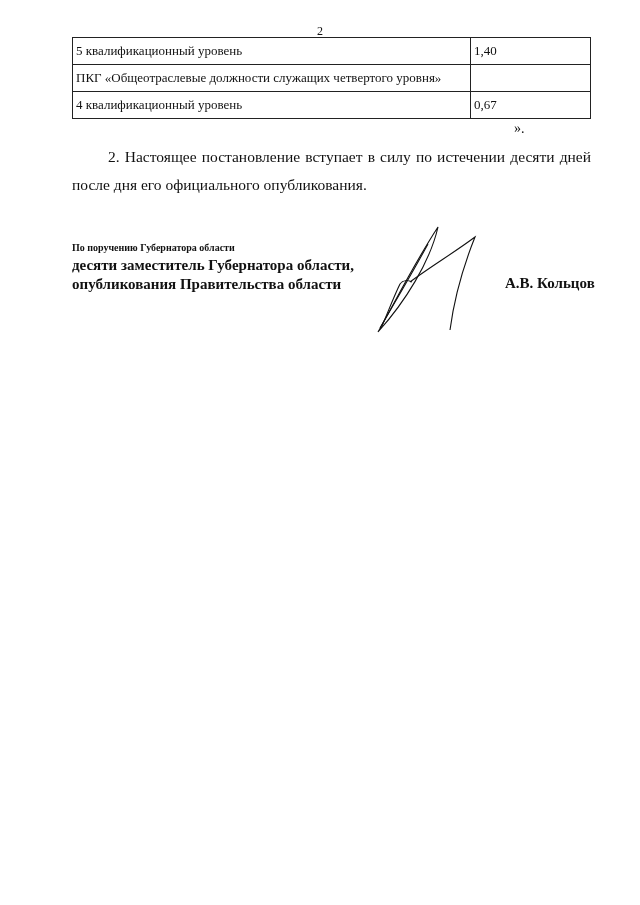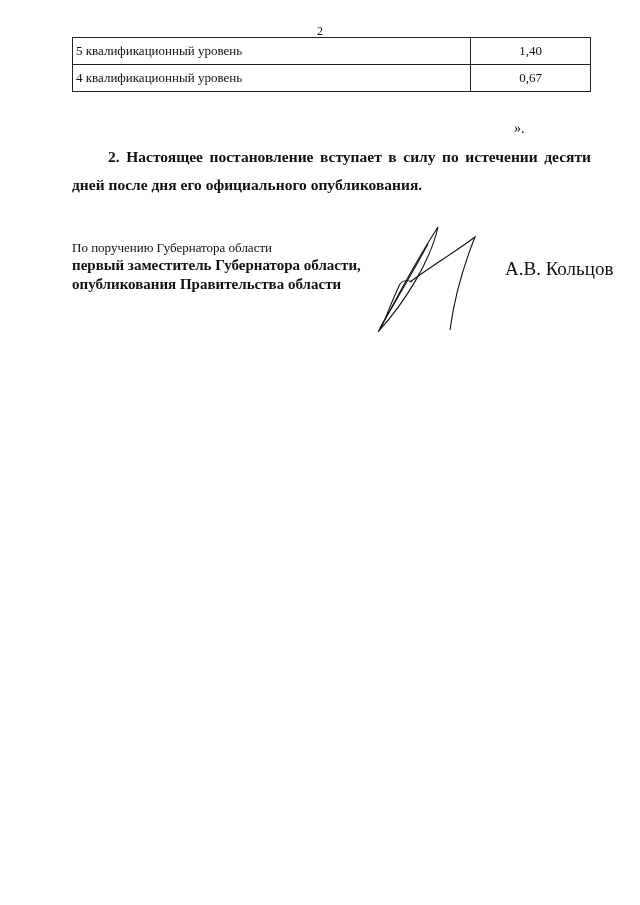--- a/index.html
+++ b/index.html
@@ -3,56 +3,60 @@
 <meta charset="utf-8">
 <style>
   html, body { margin: 0; padding: 0; background: #ffffff; }
   body { width: 640px; height: 905px; position: relative; overflow: hidden;
          font-family: "Liberation Serif", "DejaVu Serif", serif; color: #111; }
   .page-num { position: absolute; top: 24px; left: 0; width: 640px; text-align: center;
               font-size: 12px; }
   table.coef { position: absolute; top: 37px; left: 72px; width: 519px;
                border-collapse: collapse; font-size: 13px; }
   table.coef td { border: 1px solid #222; height: 26px; padding: 0 3px; vertical-align: middle; }
-  table.coef td.val { width: 113px; text-align: center; }
+  table.coef td.val { width: 113px; text-align: left; }
   .quote-end { position: absolute; top: 121px; left: 514px; font-size: 14px; }
   .para { position: absolute; top: 143px; left: 72px; width: 519px; font-size: 15.5px;
-          line-height: 28px; text-align: justify; font-weight: bold; }
+          line-height: 28px; text-align: justify; }
   .para .indent { display: inline-block; width: 36px; }
   .sig-block { position: absolute; top: 240px; left: 72px; }
-  .sig-line1 { font-size: 13px; font-weight: normal; line-height: 16px; }
+  .sig-line1 { font-size: 10px; font-weight: bold; line-height: 16px; }
   .sig-line2, .sig-line3 { font-size: 15px; font-weight: bold; line-height: 19px; }
-  .sig-name { position: absolute; top: 258px; left: 505px; font-size: 19px; font-weight: normal; }
+  .sig-name { position: absolute; top: 275px; left: 505px; font-size: 15px; font-weight: bold; }
   .signature { position: absolute; top: 222px; left: 370px; }
 </style>
 </head>
 <body>
 
 <div class="page-num">2</div>
 
 <table class="coef">
   <tbody>
       <tr>
     <td>5 квалификационный уровень</td>
     <td class="val">1,40</td>
   </tr>
   <tr>
+    <td>ПКГ «Общеотраслевые должности служащих четвертого уровня»</td>
+    <td class="val"></td>
+  </tr>
+  <tr>
     <td>4 квалификационный уровень</td>
     <td class="val">0,67</td>
   </tr>
 </tbody>
   </table>
 
 <div class="quote-end">».</div>
 
 <div class="para"><span class="indent"></span><span>2. Настоящее постановление вступает в силу по истечении десяти дней после дня его официального опубликования.</span></div>
 
 <div class="sig-block">
   <div class="sig-line1">По поручению Губернатора области</div>
-  <div class="sig-line2">первый заместитель Губернатора области,</div>
+  <div class="sig-line2">десяти заместитель Губернатора области,</div>
   <div class="sig-line3">опубликования Правительства области</div>
 </div>
 
 <svg class="signature" width="130" height="120" viewBox="0 0 130 120" fill="none" stroke="#111" stroke-width="1.1">
   <path d="M8 110 C 25 80, 45 40, 68 5 C 60 40, 35 80, 8 110 Z"></path>
   <path d="M10 106 C 25 80, 40 55, 58 22"></path>
   <path d="M12 104 C 20 85, 25 72, 30 62 C 33 58, 38 58, 42 60"></path>
   <path d="M40 60 C 60 45, 85 30, 105 15 C 95 40, 85 70, 80 108"></path>
 </svg>
 

